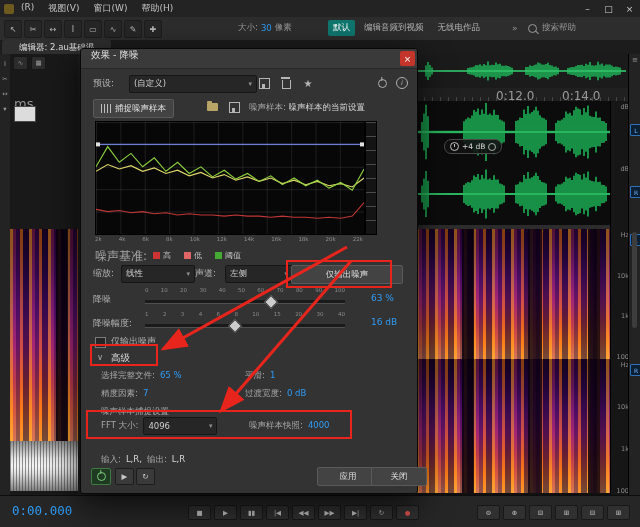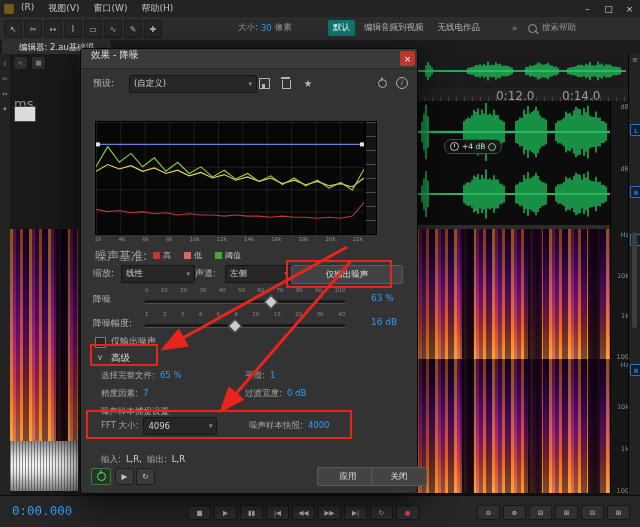--- a/index.html
+++ b/index.html
@@ -303,20 +303,36 @@
         </span>
       <span class="ibtn star" style="left:218px" data-name="favorite-star-icon">★</span>
       <span class="ibtn" style="left:292px" data-name="effect-power-icon">
           <i class="i-power gray"></i>
         </span>
       <span class="ibtn" style="left:312px" data-name="info-icon">
           <i class="i-info"></i>
         </span>
     </div>
 
+    <div class="drow" style="top:50px" data-name="noise-print-row">
+      <div class="btn" style="left:12px" data-name="capture-noise-print-button">
+        <i class="i-wavebars" data-name="waveform-icon"></i>
+        <span data-name="capture-noise-print-label">捕捉噪声样本</span>
+      </div>
+      <span class="ibtn" style="left:122px" data-name="load-noise-print-icon">
+          <i class="i-folder"></i>
+        </span>
+      <span class="ibtn" style="left:144px" data-name="save-noise-print-icon">
+          <i class="i-disk"></i>
+        </span>
+      <span class="dim85" style="left:168px" data-name="noise-print-status">
+        <span data-name="noise-print-label">噪声样本:</span>
+        <span class="lit" data-name="noise-print-value">噪声样本的当前设置</span>
+      </span>
+    </div>
 
     <div class="gwrap" data-name="nr-graph">
       <svg id="graphsvg" width="268" height="112">
           <polyline points="0.0,87.4 11.7,89.6 23.3,88.5 35.0,90.7 46.6,89.6 58.3,91.8 69.9,90.7 81.6,93.0 93.2,91.8 104.9,93.0 116.5,93.0 128.2,94.1 139.8,93.0 151.5,94.1 163.1,94.1 174.8,95.2 186.4,94.1 198.1,95.2 209.7,95.2 221.4,96.3 233.0,95.2 244.7,96.3 256.3,94.1 268.0,80.6" fill="none" stroke="#c23737" stroke-width="1.1" data-name="graph-trace-noise-floor-high"></polyline>
           <polyline points="0.0,49.3 11.7,42.6 23.3,47.0 35.0,43.7 46.6,49.3 58.3,45.9 69.9,51.5 81.6,48.2 93.2,53.8 104.9,50.4 116.5,56.0 128.2,52.6 139.8,58.2 151.5,54.9 163.1,59.4 174.8,56.0 186.4,61.6 198.1,58.2 209.7,62.7 221.4,59.4 233.0,63.8 244.7,61.6 256.3,65.0 268.0,56.0" fill="none" stroke="#e0d96a" stroke-width="1.1" data-name="graph-trace-noise-floor-low"></polyline>
           <polyline points="0.0,44.8 11.7,24.6 23.3,40.3 35.0,31.4 46.6,44.8 58.3,35.8 69.9,49.3 81.6,40.3 93.2,51.5 104.9,44.8 116.5,54.9 128.2,48.2 139.8,57.1 151.5,51.5 163.1,59.4 174.8,53.8 186.4,62.7 198.1,56.0 209.7,63.8 221.4,58.2 233.0,66.1 244.7,60.5 256.3,68.3 268.0,47.0" fill="none" stroke="#8fd13f" stroke-width="1.1" data-name="graph-trace-threshold"></polyline>
           <polyline points="0.0,22.4 268.0,22.4" fill="none" stroke="#6b7fd6" stroke-width="1.1" data-name="graph-trace-reduction-curve"></polyline>
           <rect x="0" y="20.4" width="4" height="4" fill="#e0e0e0" data-name="curve-handle"></rect>
           <rect x="264" y="20.4" width="4" height="4" fill="#e0e0e0" data-name="curve-handle"></rect>
         </svg>

